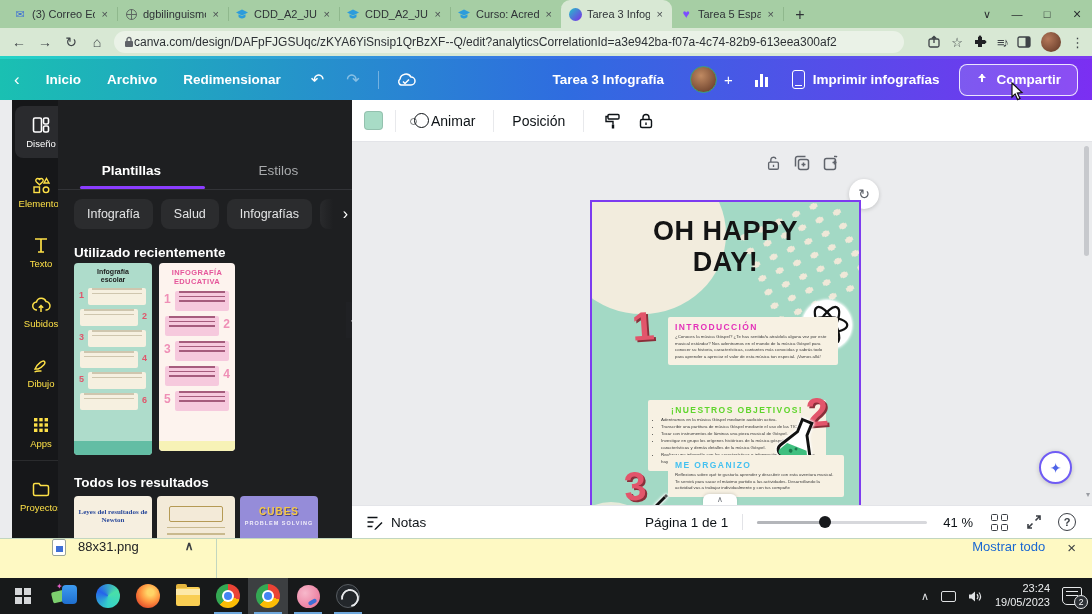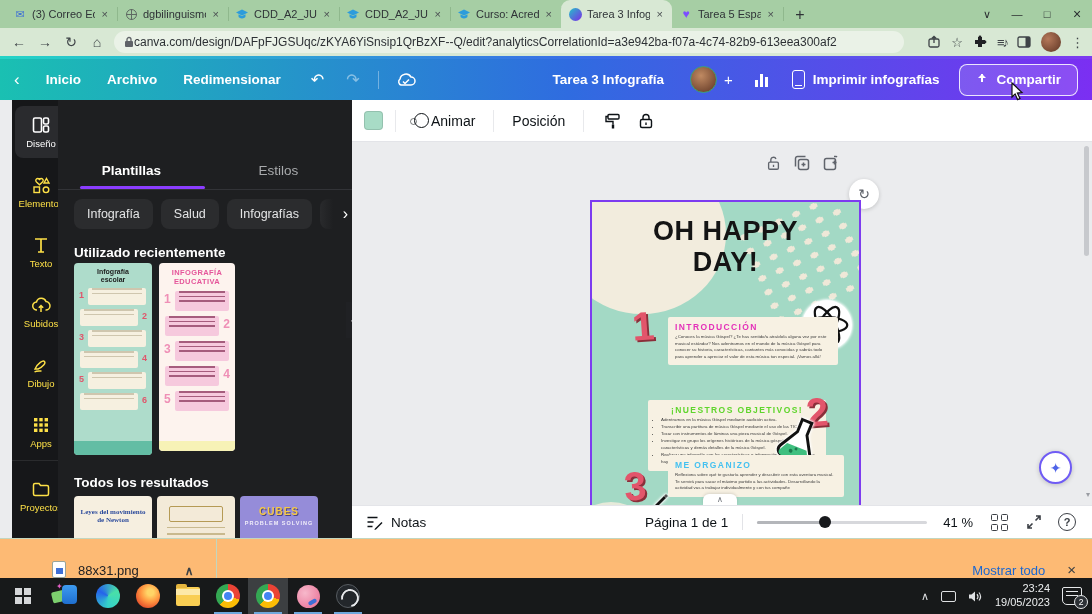--- a/index.html
+++ b/index.html
@@ -148,21 +148,21 @@
   .slider { position:relative; width:170px; height:3px; border-radius:2px; background:#d7d8dc; }
   .slider .fill { position:absolute; left:0; top:0; bottom:0; width:38%; background:#b4b6ba; border-radius:2px; }
   .slider .knob { position:absolute; left:36%; top:-4.5px; width:12px; height:12px; border-radius:50%; background:#17191c; }
   .zoomlbl { font-size:13px; color:#0d1216; margin:0 18px 0 16px; }
   .gridic { display:grid; grid-template-columns:7px 7px; grid-gap:3px; margin-right:18px; }
   .gridic i { width:7px; height:7px; border:1.6px solid #3c4046; border-radius:1.5px; }
   .helpc { width:18px; height:18px; border:1.6px solid #3c4046; border-radius:50%; display:flex; align-items:center; justify-content:center; font-size:11px; color:#3c4046; margin:0 16px 0 16px; font-weight:700; }
   .handle { left:703px; top:494px; width:34px; height:11px; background:#fff; border-radius:6px 6px 0 0; box-shadow:0 -1px 3px rgba(0,0,0,.12); display:flex; align-items:center; justify-content:center; font-size:8px; color:#6b6f76; }
 
   
-  .dlbar { left:0; top:538px; width:1092px; height:40px; background:#fdba74; border-top:1px solid #c2d6bf; display:flex; align-items:flex-end; }
+  .dlbar { left:0; top:538px; width:1092px; height:40px; background:#fef9c3; border-top:1px solid #c2d6bf; display:flex; align-items:flex-start; }
   .fileic { width:14px; height:17px; background:#fff; border:1px solid #9aa59a; border-radius:2px; margin-left:52px; position:relative; }
   .fileic::after { content:""; position:absolute; left:3px; bottom:3px; width:7px; height:6px; background:#3e6fd6; }
   .fname { font-size:13px; color:#202124; margin-left:12px; }
   .dl-chev { font-size:12px; color:#3c4043; margin-left:46px; font-weight:700; }
   .dl-div { width:1px; height:40px; background:#c2d6bf; margin-left:22px; }
   .showall { margin-left:auto; font-size:13px; color:#1967d2; }
   .dl-close { font-size:15px; color:#3c4043; margin:0 16px 0 22px; }
 
   
   .taskbar { left:0; top:578px; width:1092px; height:36px; background:#17191a; display:flex; align-items:center; }
@@ -476,21 +476,21 @@
           <span class="num">5</span>
           <i></i>
           <i></i>
           <i></i>
         </div>
       <div class="t2foot"></div>
     </div>
 
     <div class="phead" style="top:375px">Todos los resultados</div>
     <div class="thumb t3">
-      <div class="t3title">Leyes del movimiento de Newton</div>
+      <div class="t3title">Leyes del resultados de Newton</div>
 
     </div>
     <div class="thumb t4">
       <div class="frame"></div>
         <i></i>
         <i></i>
     </div>
     <div class="thumb t5">
       <div class="t5title">CUBES</div>
       <div class="t5sub">PROBLEM SOLVING</div>

